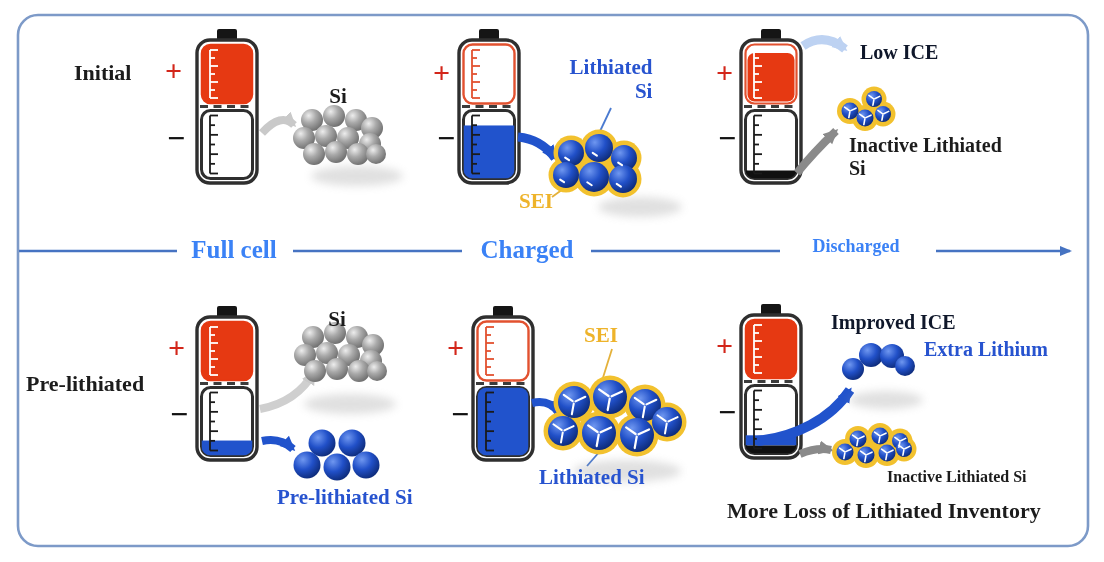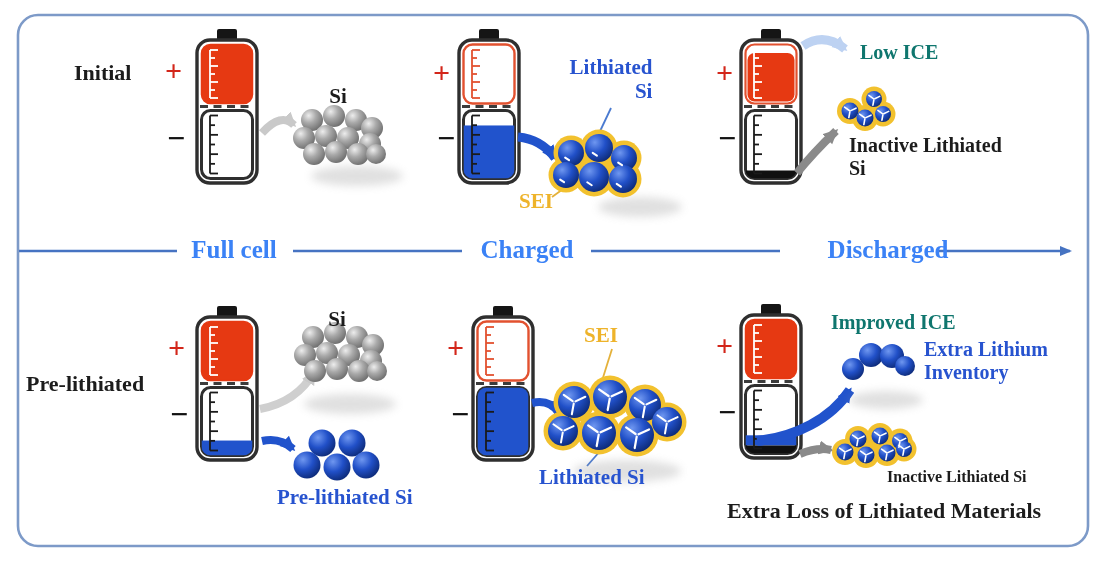--- a/index.html
+++ b/index.html
@@ -5,21 +5,21 @@
   html,body{margin:0;padding:0;background:#fff;}
   #canvas{
     position:relative;width:1104px;height:562px;background:#ffffff;
     font-family:"Liberation Serif","DejaVu Serif",serif;overflow:hidden;
   }
   #gfx{position:absolute;left:0;top:0;}
   .lbl{position:absolute;font-weight:bold;white-space:nowrap;line-height:1.15;}
   .lbl span{display:block;}
   .black{color:#1c1c1c;}
   .blue{color:#2753cf;}
-  .red{color:#0f766e;}
+  .red{color:#0f172a;}
   .yellow{color:#eeb32a;text-align:right;}
   .tl{color:#3b82f6;}
   .center{transform:translateX(-50%);text-align:right;}
   .plus{color:#d3261a;font-size:30px;}
   .minus{color:#111;font-size:32px;}
 </style>
 </head>
 <body>
 
 <div id="canvas">
@@ -431,38 +431,37 @@
   <div class="lbl yellow" style="left:519px;top:189px;font-size:21px">SEI</div>
 
   <div class="lbl red" style="left:860px;top:41px;font-size:20px">Low ICE</div>
   <div class="lbl black" style="left:849px;top:134px;font-size:20px">
     <span>Inactive Lithiated</span>
     <span>Si</span>
   </div>
 
   <div class="lbl tl center" style="left:234px;top:236px;font-size:25px">Full cell</div>
   <div class="lbl tl center" style="left:527px;top:236px;font-size:25px">Charged</div>
-  <div class="lbl tl center" style="left:888px;top:236px;font-size:25px">Discharged</div>
+  <div class="lbl tl center" style="left:856px;top:236px;font-size:18px">Discharged</div>
 
   <div class="lbl black" style="left:26px;top:371px;font-size:22px">Pre-lithiated</div>
 
   <div class="lbl plus" style="left:168px;top:331px">+</div>
   <div class="lbl minus" style="left:170px;top:396px">−</div>
   <div class="lbl plus" style="left:447px;top:331px">+</div>
   <div class="lbl minus" style="left:451px;top:396px">−</div>
   <div class="lbl plus" style="left:716px;top:329px">+</div>
   <div class="lbl minus" style="left:718px;top:394px">−</div>
 
   <div class="lbl black center" style="left:337px;top:307px;font-size:21px">Si</div>
   <div class="lbl blue" style="left:277px;top:485px;font-size:21px">Pre-lithiated Si</div>
 
   <div class="lbl yellow" style="left:584px;top:323px;font-size:21px">SEI</div>
   <div class="lbl blue" style="left:539px;top:465px;font-size:21px">Lithiated Si</div>
 
   <div class="lbl red" style="left:831px;top:311px;font-size:20px">Improved ICE</div>
   <div class="lbl blue" style="left:924px;top:338px;font-size:20px">
     <span>Extra Lithium</span>
-    <span>Inventory</span>
   </div>
   <div class="lbl black" style="left:887px;top:468px;font-size:16px">Inactive Lithiated Si</div>
-  <div class="lbl black" style="left:727px;top:498px;font-size:22px">Extra Loss of Lithiated Materials</div>
+  <div class="lbl black" style="left:727px;top:498px;font-size:22px">More Loss of Lithiated Inventory</div>
 
 </div>
 
 </body></html>

